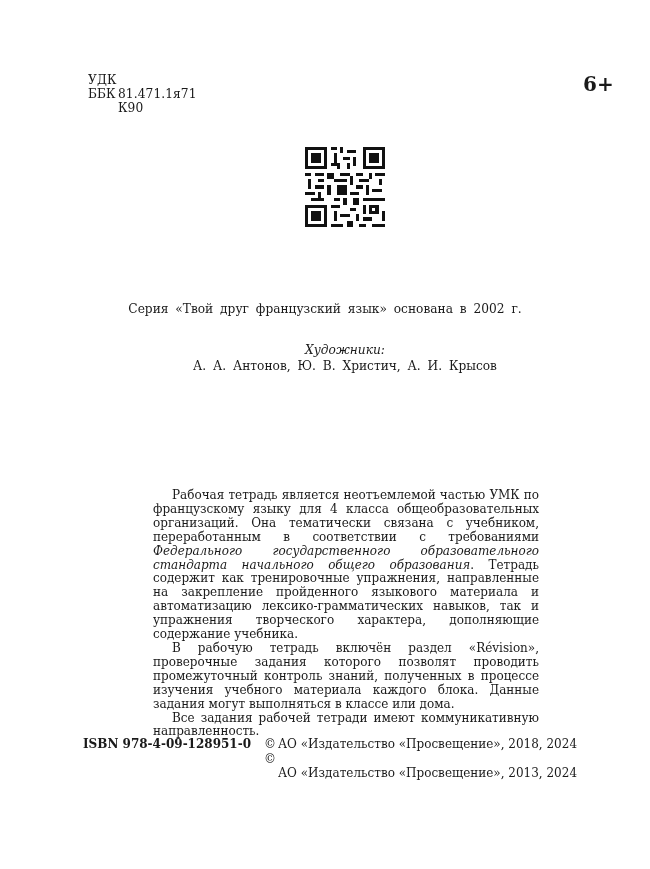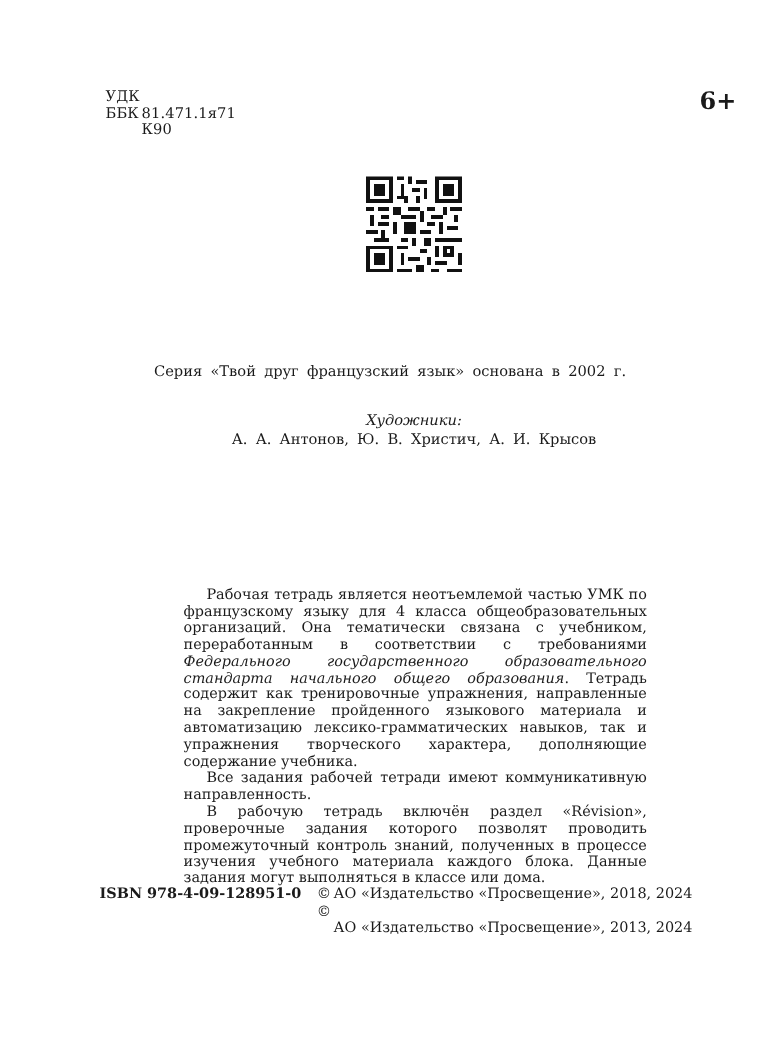--- a/index.html
+++ b/index.html
@@ -102,22 +102,22 @@
   </g>
 </svg>
 
 <div class="abs series">Серия «Твой друг французский язык» основана в 2002 г.</div>
 
 <div class="abs artists-h">Художники:</div>
 <div class="abs artists">А. А. Антонов, Ю. В. Христич, А. И.  Крысов</div>
 
 <div class="abs body-text">
   <p><span>Рабочая тетрадь является неотъемлемой частью УМК по французскому языку для 4 класса общеобразовательных организаций. Она тематически связана с учебником, переработанным в соответствии с требованиями </span><i>Федерального государственного образовательного стандарта начального общего образования</i><span>. Тетрадь содержит как тренировочные упражнения, направленные на закрепление пройденного языкового материала и автоматизацию лексико-грамматических навыков, так и упражнения творческого характера, дополняющие содержание учебника.</span></p>
+  <p>В рабочую тетрадь включён раздел «Révision», проверочные задания которого позволят проводить промежуточный контроль знаний, полученных в процессе изучения учебного материала каждого блока. Данные задания могут выполняться в классе или дома.</p>
   <p>Все задания рабочей тетради имеют коммуникативную направленность.</p>
-  <p>В рабочую тетрадь включён раздел «Révision», проверочные задания которого позволят проводить промежуточный контроль знаний, полученных в процессе изучения учебного материала каждого блока. Данные задания могут выполняться в классе или дома.</p>
 </div>
 
 <div class="abs isbn">ISBN 978-4-09-128951-0</div>
 
 <div class="abs copy">
   <div class="row">
     <span class="sym">©</span>
     <span>АО «Издательство «Просвещение», 2018, 2024</span>
   </div>
   <div class="row">

